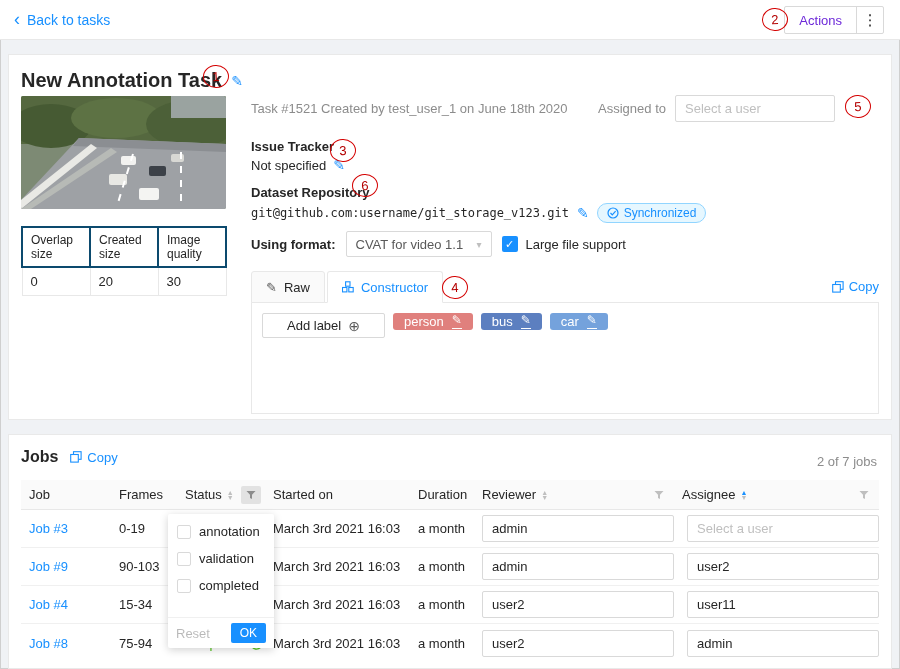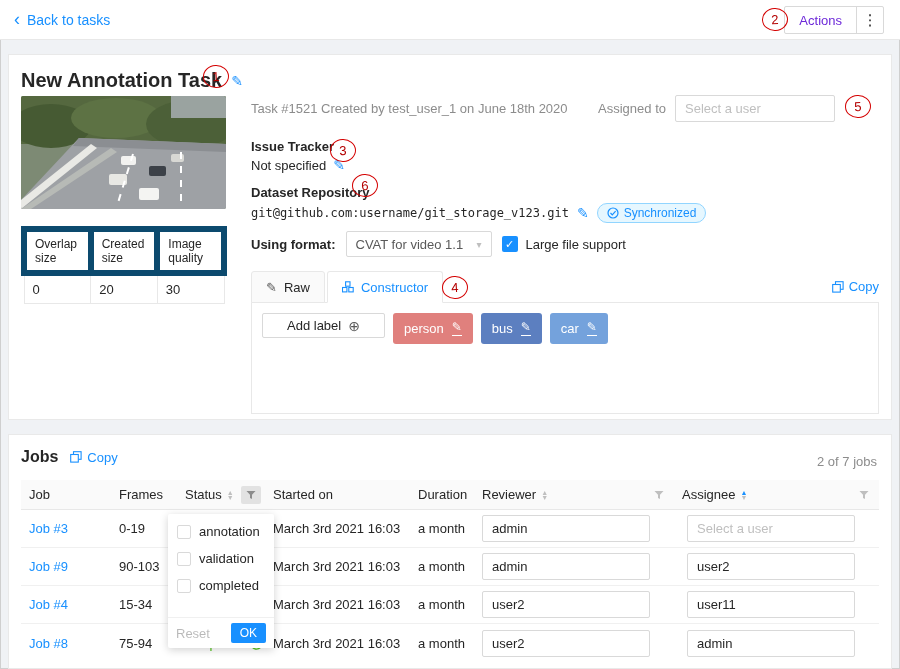--- a/index.html
+++ b/index.html
@@ -26,21 +26,21 @@
 
   
   .title-row{position:absolute;left:12px;top:14px;display:flex;align-items:center;gap:9px;}
   .task-title{font-size:20px;font-weight:600;color:#262626;}
   .pencil{color:#1890ff;font-size:14px;cursor:pointer;}
   .pencil-dark{color:#595959;font-size:13px;}
 
   .thumb{position:absolute;left:12px;top:41px;width:205px;height:113px;border-radius:2px;overflow:hidden;}
 
   .params{position:absolute;left:12px;top:171px;width:206px;border-collapse:collapse;table-layout:fixed;}
-  .params th{border:6px solid #0c4a6e;font-weight:400;font-size:12px;color:#262626;text-align:left;padding:5px 8px;vertical-align:top;}
+  .params th{border:2px solid #0c4a6e;font-weight:400;font-size:12px;color:#262626;text-align:left;padding:5px 8px;vertical-align:top;}
   .params td{border:1px solid #e8e8e8;font-size:13px;color:#262626;text-align:left;padding:6px 8px;}
 
   .meta{position:absolute;left:242px;top:46px;font-size:13px;color:#8c8c8c;}
 
   .assigned{position:absolute;top:40px;right:56px;display:flex;align-items:center;gap:9px;}
   .assigned .lbl{font-size:13px;color:#8c8c8c;}
   input.ant{height:27px;border:1px solid #d9d9d9;border-radius:2px;padding:0 9px;font-size:13px;color:#262626;outline:none;font-family:inherit;background:#fff;}
   input.ant::placeholder{color:#bfbfbf;}
   .assigned input{width:160px;}
 
@@ -59,21 +59,21 @@
   .cbx-label{font-size:13px;color:#262626;margin-left:-2px;}
 
   .tabs-row{position:absolute;left:242px;top:215px;right:12px;height:33px;display:flex;align-items:flex-end;}
   .tab{height:32px;display:flex;align-items:center;gap:7px;padding:0 14px;border:1px solid #e8e8e8;border-radius:3px 3px 0 0;background:#fafafa;font-size:13px;color:#262626;margin-right:2px;cursor:pointer;position:relative;z-index:2;}
   .tab.active{background:#fff;color:#1890ff;border-bottom-color:#fff;}
   .copy-link{margin-left:auto;display:flex;align-items:center;gap:5px;color:#1890ff;font-size:13px;align-self:center;cursor:pointer;}
 
   .labels-box{position:absolute;left:242px;top:247px;right:12px;height:112px;border:1px solid #e8e8e8;padding:10px;display:flex;gap:8px;align-items:flex-start;background:#fff;z-index:1;}
   .add-label{display:flex;align-items:center;gap:7px;border:1px solid #d9d9d9;border-radius:2px;background:#fff;padding:4px 24px;font-size:13px;color:#262626;cursor:pointer;}
   .plus-ico{font-size:14px;color:#595959;line-height:1;}
-  .chip{display:flex;align-items:center;gap:8px;border-radius:3px;padding:8px 11px;font-size:13px;color:#fff;cursor:pointer;}
+  .chip{display:flex;align-items:center;gap:8px;border-radius:3px;padding:1px 11px;font-size:13px;color:#fff;cursor:pointer;}
   .chip .pencil{color:#fff;font-size:12px;border-bottom:1px solid #fff;line-height:1.1;}
 
   
   .jobs-head{position:absolute;left:12px;top:13px;display:flex;align-items:center;gap:12px;}
   .jobs-title{font-size:16px;font-weight:700;color:#262626;}
   .jobs-count{position:absolute;right:14px;top:19px;font-size:13px;color:#8c8c8c;}
 
   .jtable{position:absolute;left:12px;top:45px;right:12px;}
   .jheader{display:flex;align-items:center;height:30px;background:#fafafa;border-bottom:1px solid #e8e8e8;font-size:13px;color:#262626;}
   .jrow{display:flex;align-items:center;height:38px;border-bottom:1px solid #f0f0f0;}
@@ -81,21 +81,21 @@
   .c-job{width:90px;}
   .c-frames{width:66px;}
   .c-status{width:88px;}
   .c-started{width:145px;}
   .c-duration{width:64px;}
   .c-assignee{width:205px;}
   .c-reviewer{flex:1;}
   .job-link{color:#1890ff;font-size:13px;cursor:pointer;}
   .cell-text{font-size:13px;color:#262626;}
   .status-completed{color:#52c41a;font-size:13px;display:flex;gap:5px;align-items:center;}
-  .w168{width:168px;}
+  .w168{width:192px;}
 
   .sorter{display:inline-flex;flex-direction:column;margin-left:5px;cursor:pointer;}
   .sorter span{font-size:7px;line-height:5px;color:#bfbfbf;}
   .sorter span.on{color:#1890ff;}
   .funnel{margin-left:7px;display:inline-flex;align-items:center;cursor:pointer;}
   .funnel.active{background:#e2e2e2;border-radius:2px;padding:4px 5px;}
   .push-right{margin-left:auto;margin-right:10px;}
 
   
   .filter-menu{position:absolute;left:168px;top:514px;width:106px;background:#fff;border-radius:2px;

